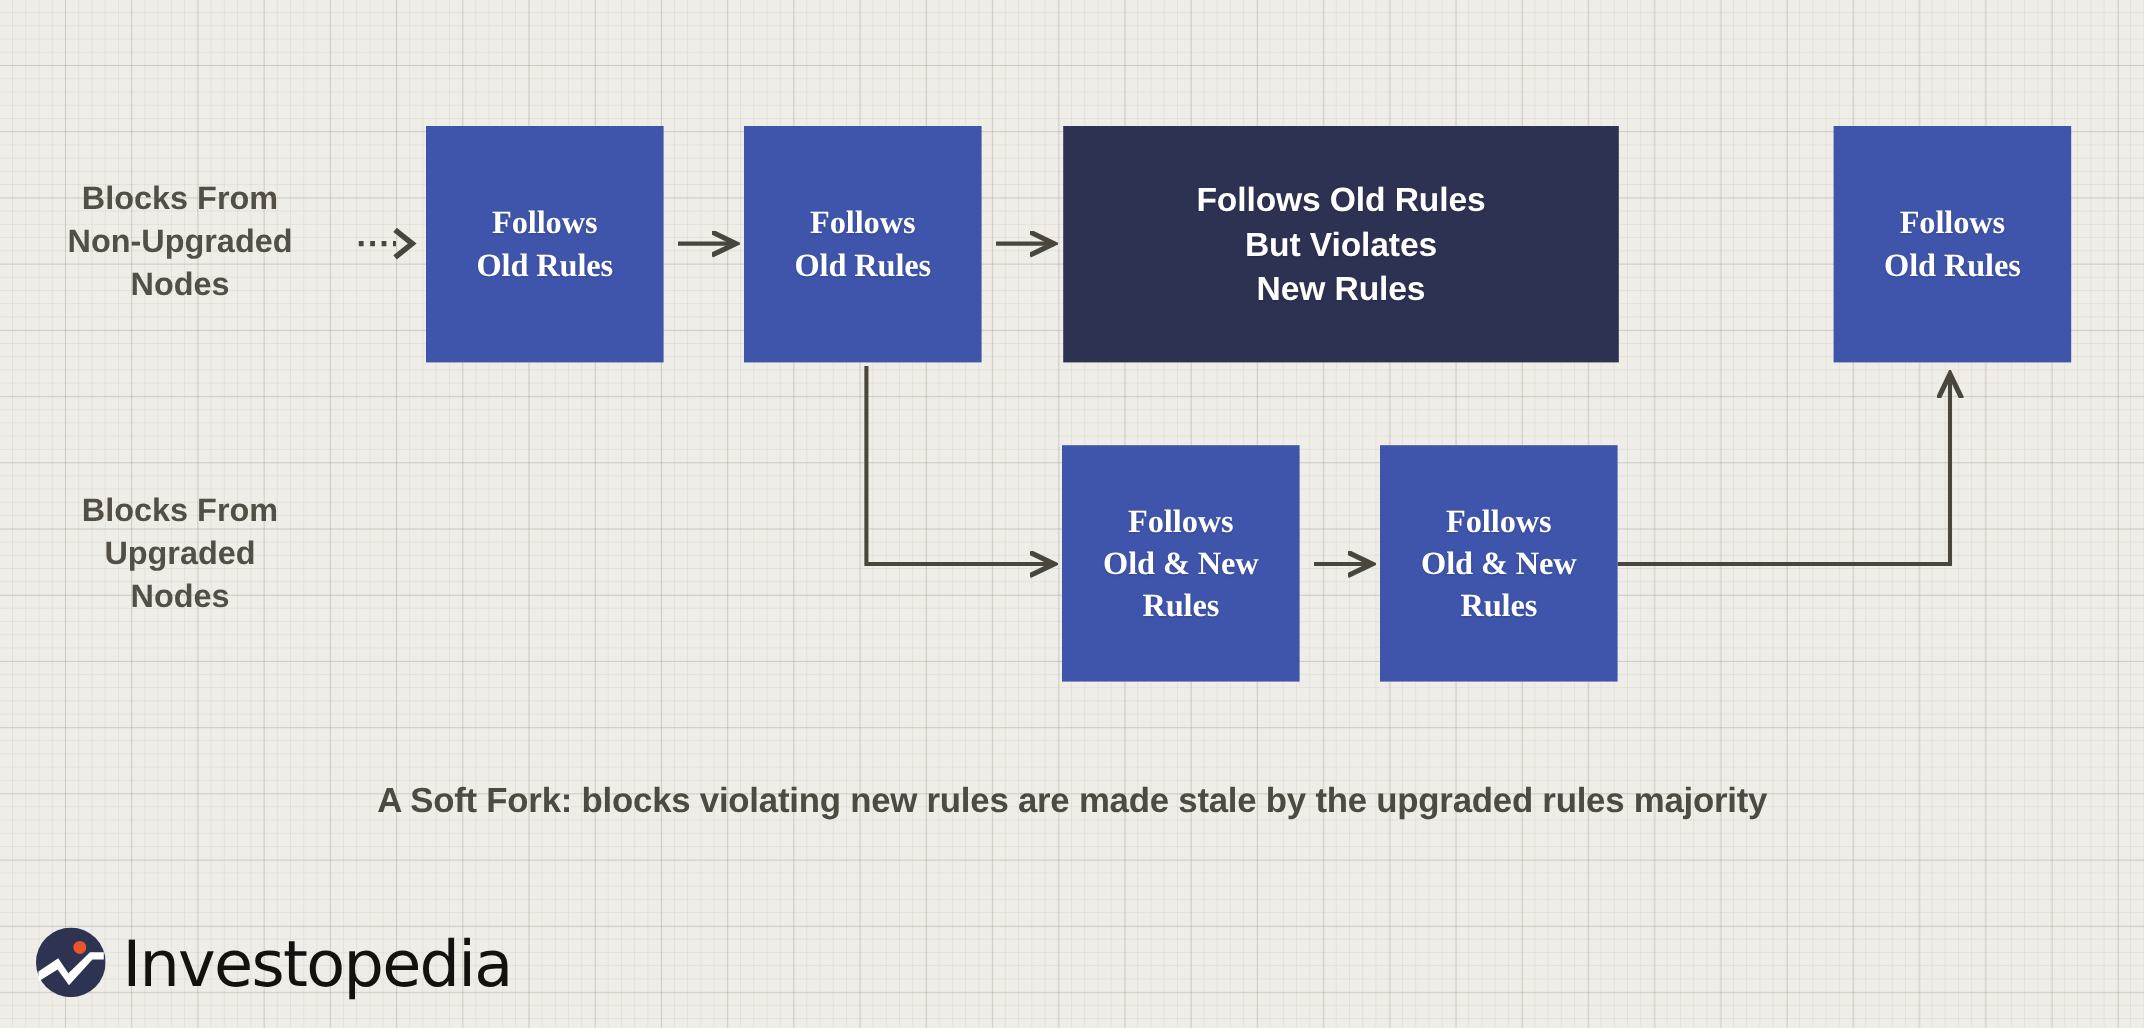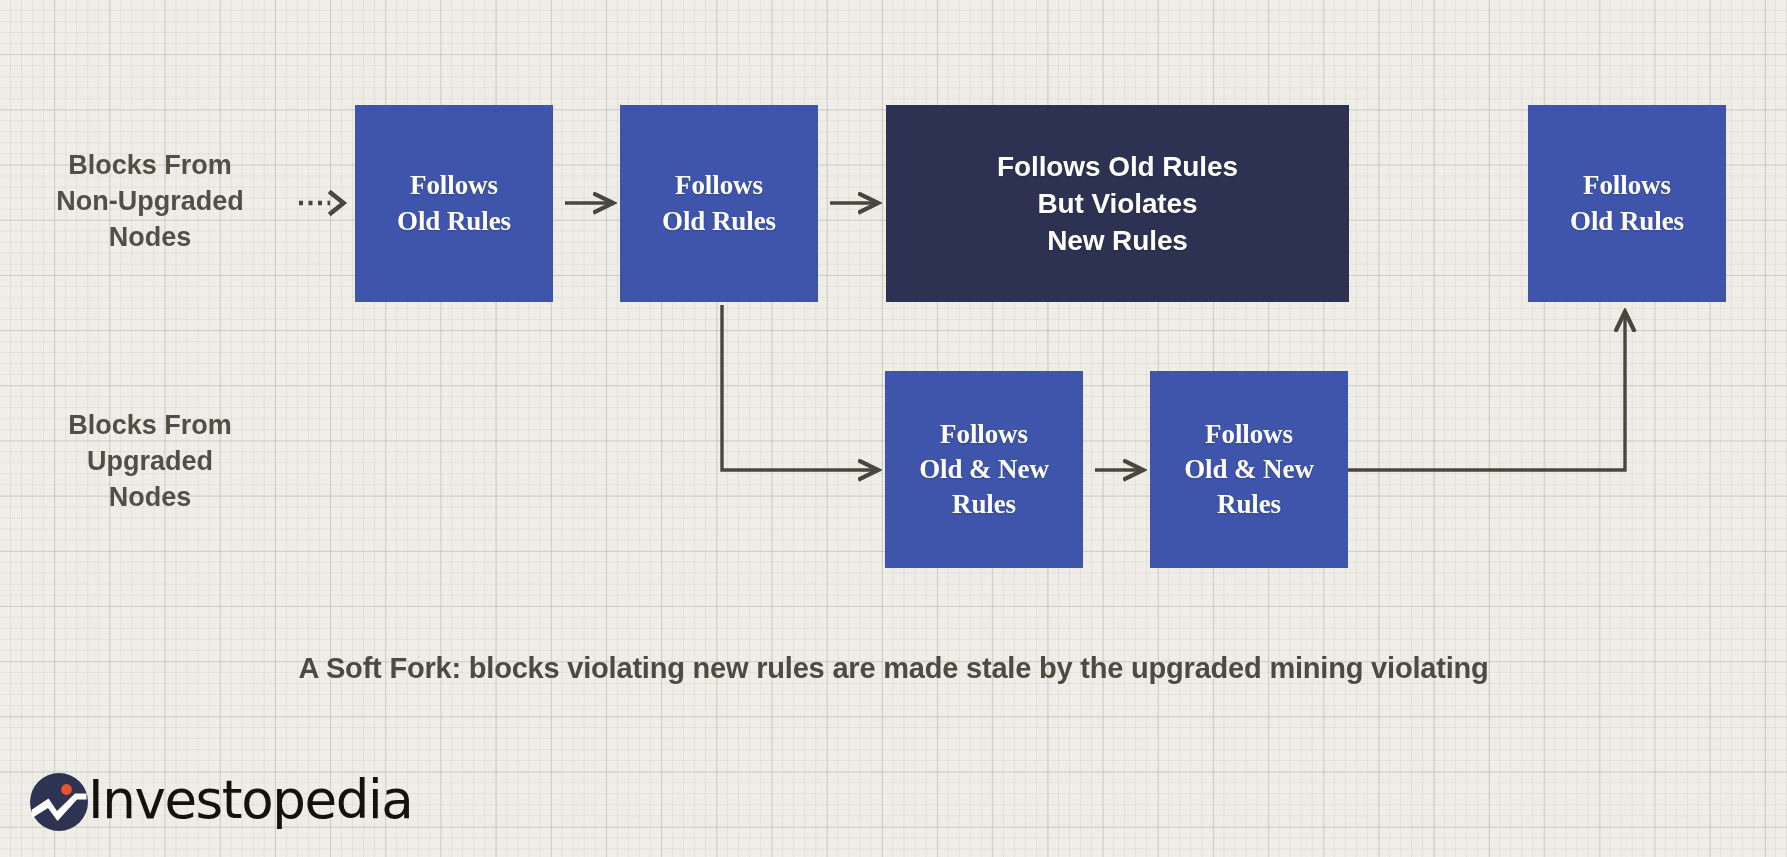--- a/index.html
+++ b/index.html
@@ -88,21 +88,22 @@
     height: 857px;
     pointer-events: none;
   }
 
   
   #logo {
     position: absolute;
     left: 30px;
     top: 773px;
     display: flex;
-    align-items: flex-start;
+    align-items: flex-end;
+    gap: 14px;
   }
   #logo-mark { display: block; }
   #logo-word {
     color: #14110f;
     font-size: 53px;
     line-height: 1;
     letter-spacing: -1.4px;
     font-family: "DejaVu Sans", sans-serif;
   }
 </style>
@@ -168,21 +169,21 @@
 Old &amp; New
 Rules</span>
   </div>
 
   <div class="block blue" style="left:1150px; top:371px; width:198px; height:197px;">
     <span class="block-text">Follows
 Old &amp; New
 Rules</span>
   </div>
 
-  <div id="caption">A Soft Fork: blocks violating new rules are made stale by the upgraded mining violating</div>
+  <div id="caption">A Soft Fork: blocks violating new rules are made stale by the upgraded rules majority</div>
 
   <div id="logo">
     <svg id="logo-mark" width="58" height="58" viewBox="0 0 58 58" xmlns="http://www.w3.org/2000/svg">
       <circle cx="29" cy="29" r="29" fill="#2e3352"></circle>
       <path d="M2,36.5 L18.5,25.5 L27,38 L45,20.5 L56.5,20.5 L56.5,26.5 L47,26.5 L27.5,48 L18,35 L2,45 Z" fill="#ffffff"></path>
       <circle cx="36.5" cy="16.5" r="5.4" fill="#e8552d"></circle>
     </svg>
     <span id="logo-word">Investopedia</span>
   </div>
 

